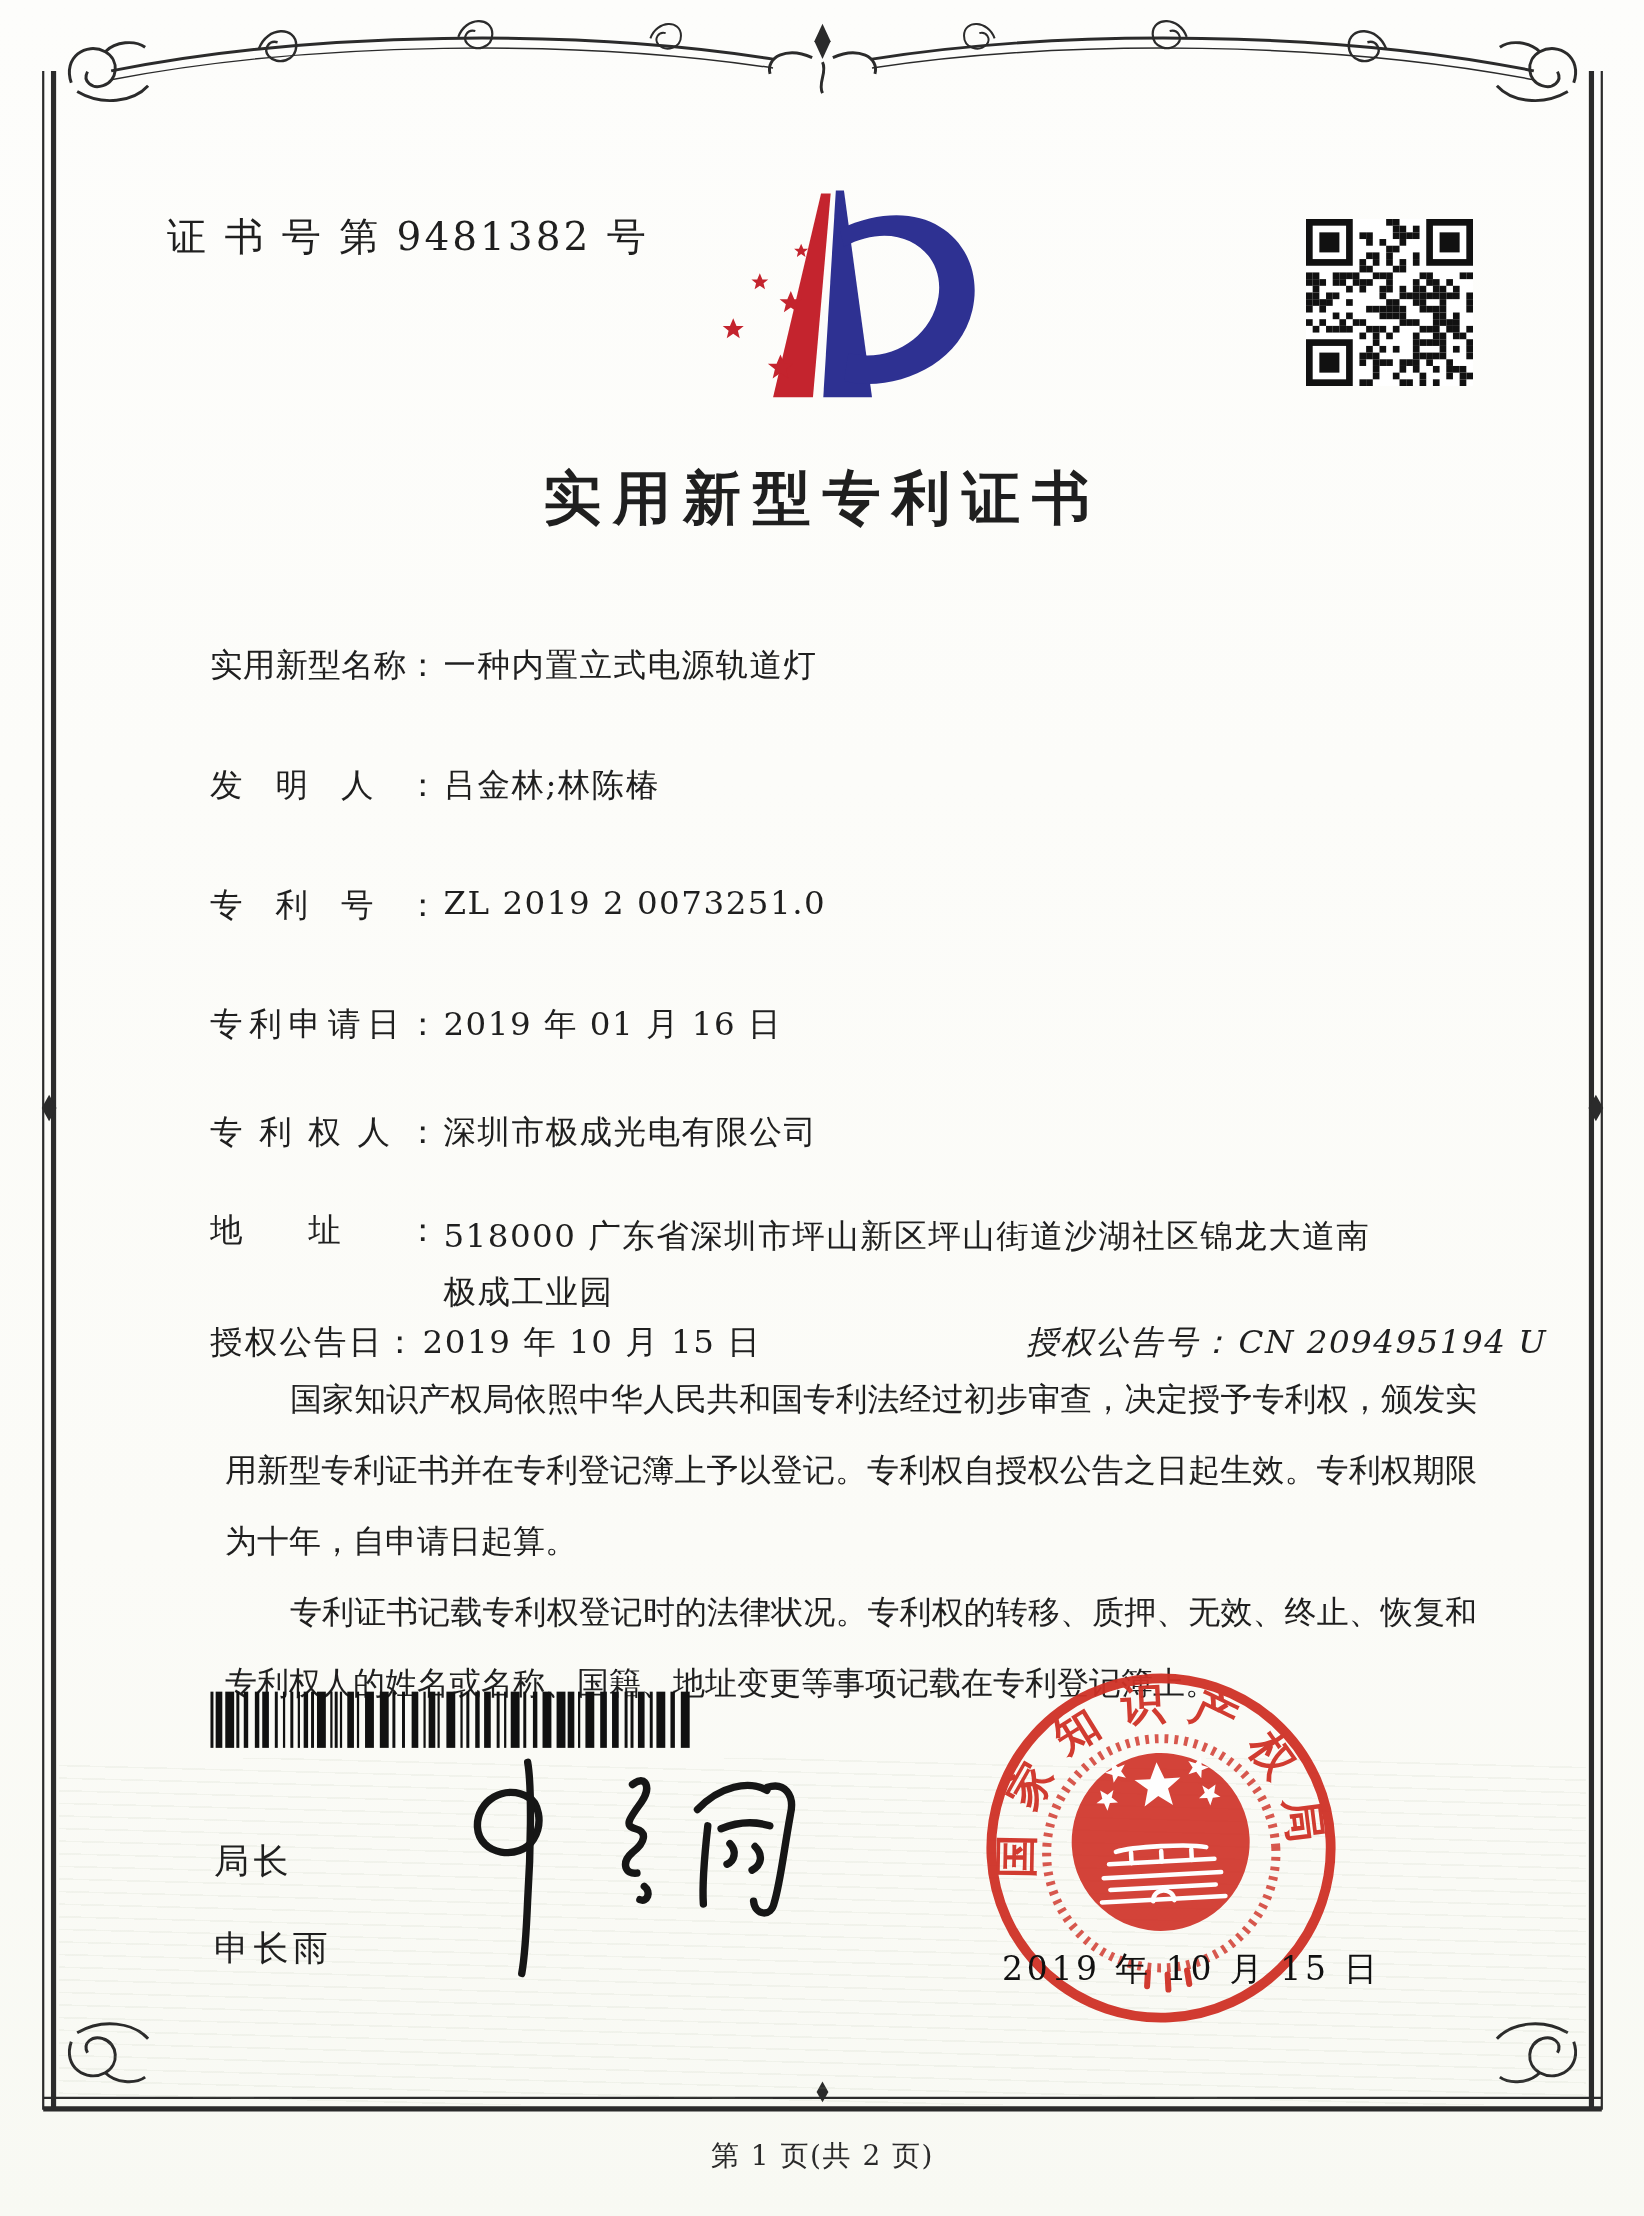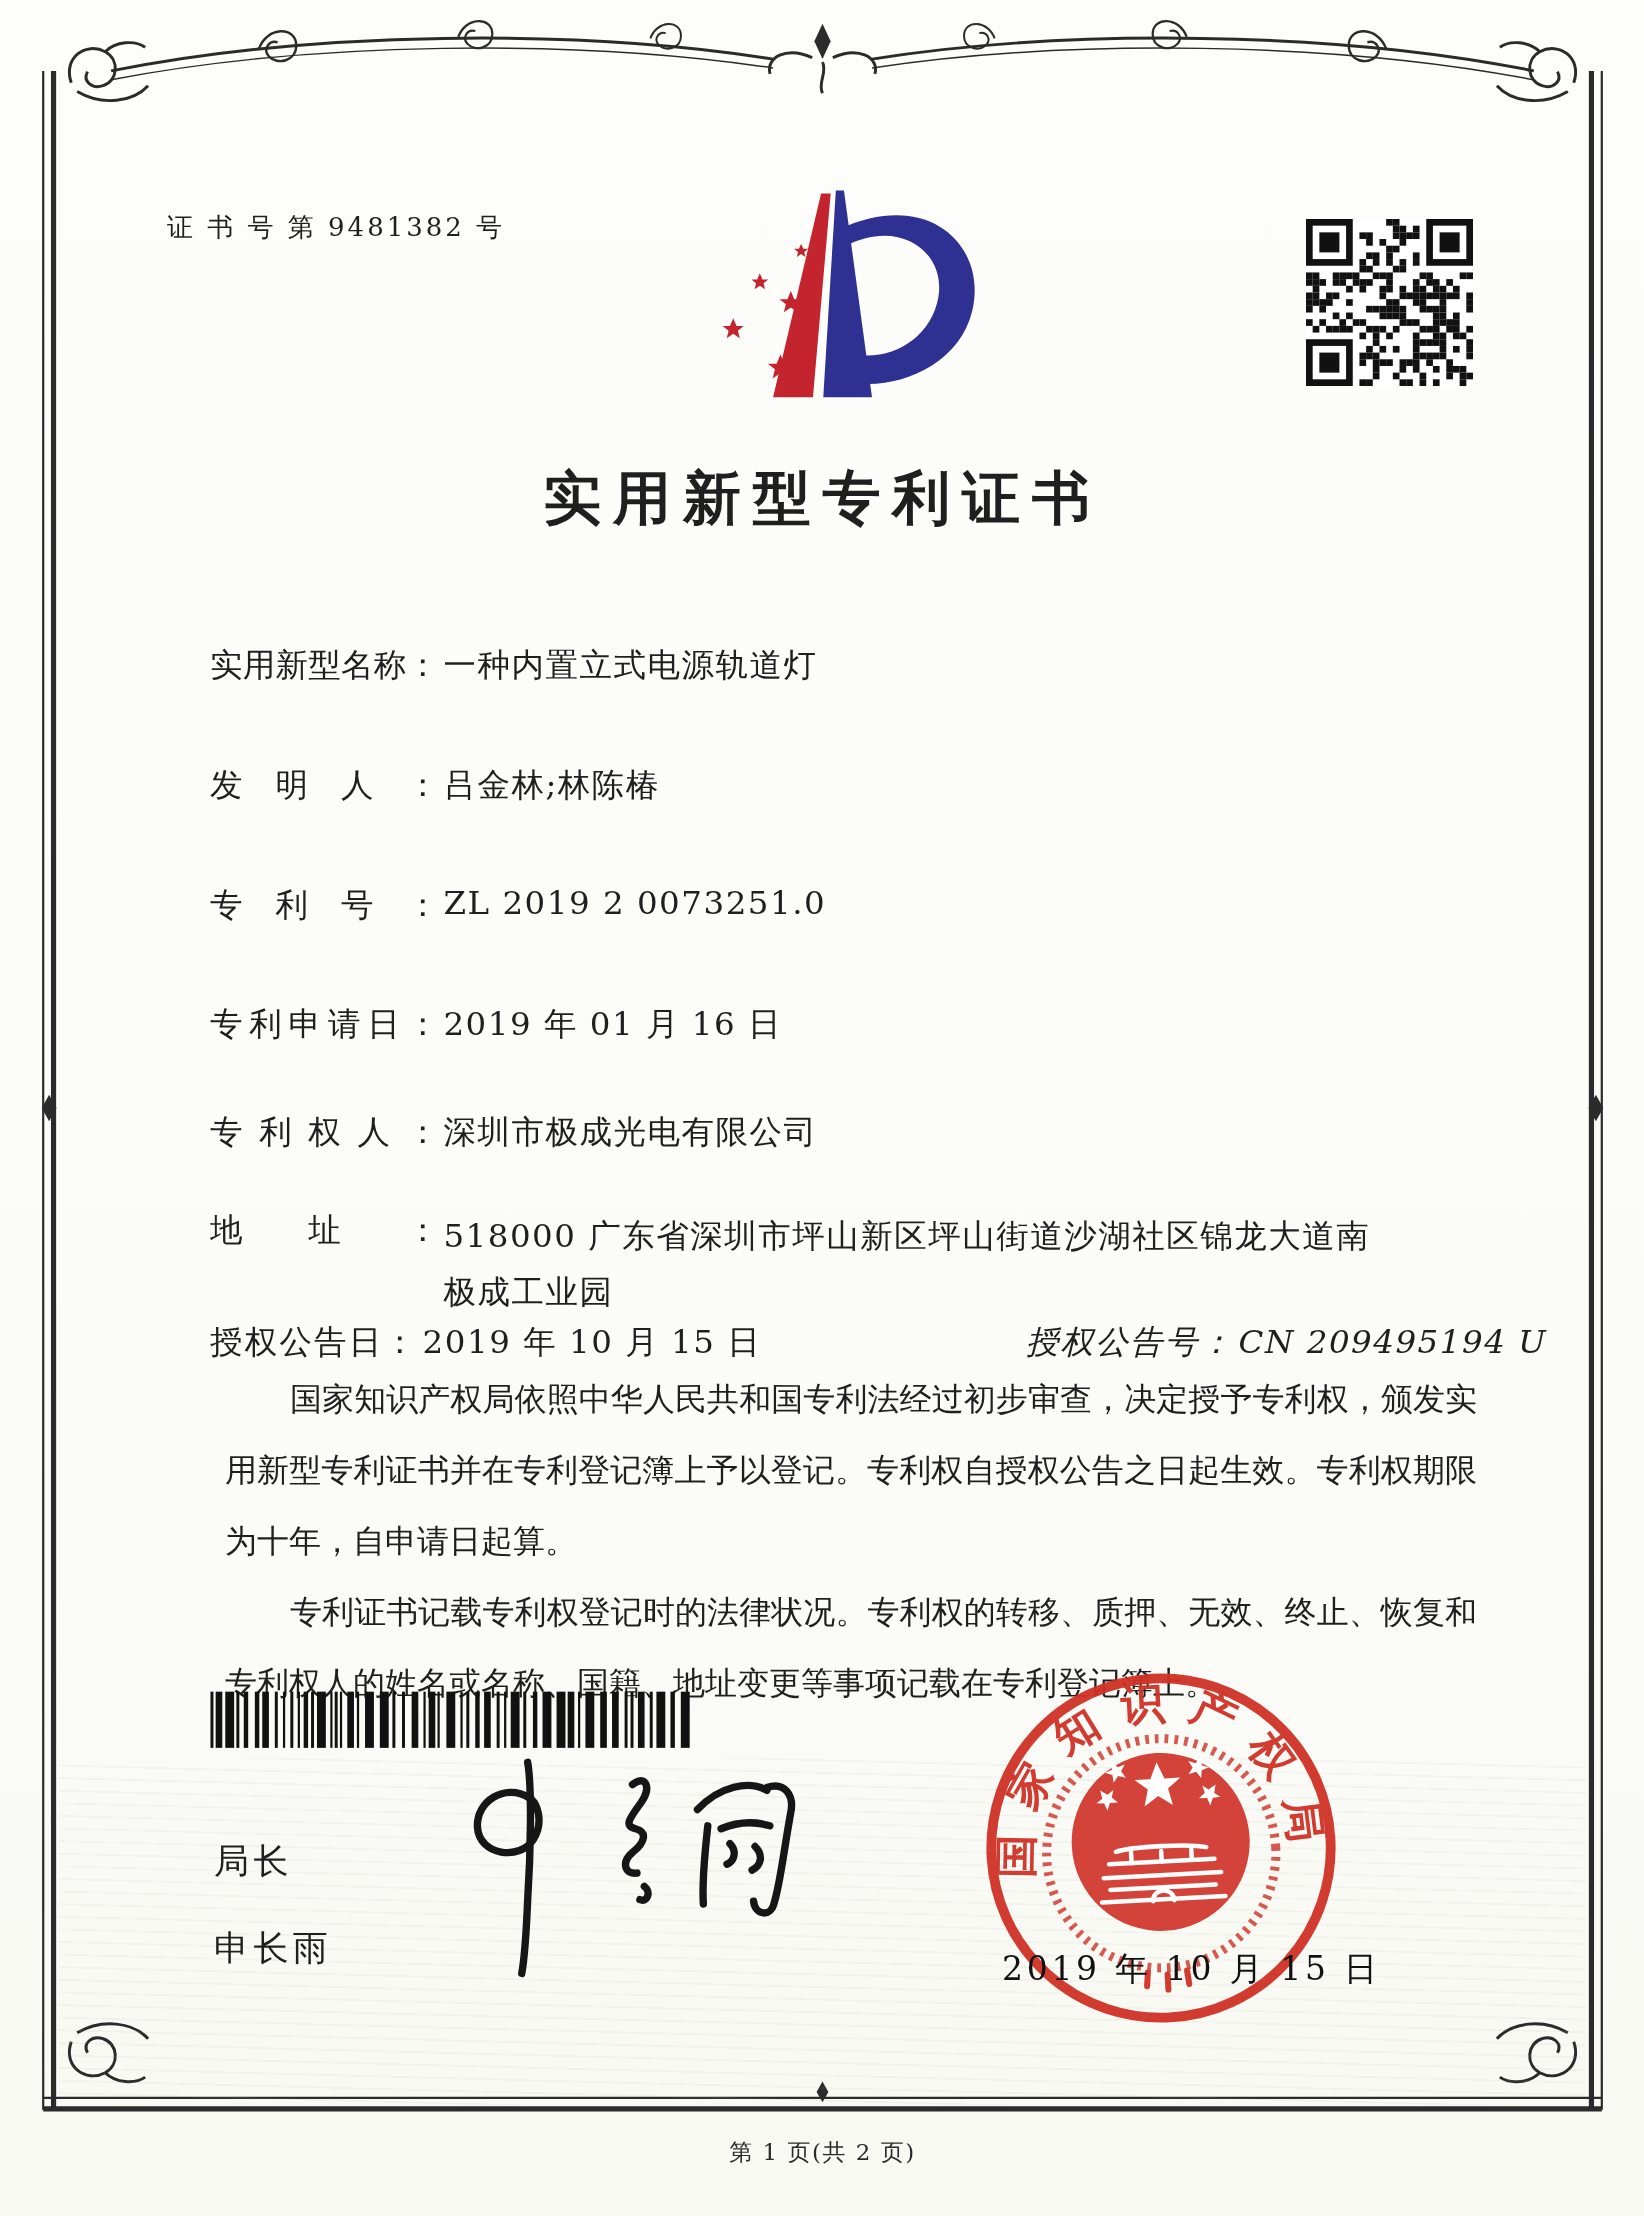--- a/index.html
+++ b/index.html
@@ -20,34 +20,34 @@
     overflow:hidden;
   }
   .page{position:absolute;inset:0;background:linear-gradient(180deg,#fdfdfb 0%,#fbfbf7 70%,#f8f9f3 100%);}
   .texture{
     position:absolute;left:59px;right:59px;top:1758px;height:347px;
     background:repeating-linear-gradient(1.5deg,transparent 0 11px,rgba(160,172,145,.16) 11px 12.6px);
     opacity:.6;pointer-events:none;
   }
   .frame-svg,.abs{position:absolute;}
   .frame-svg{left:0;top:0;}
-  .cert-no{left:167px;top:210px;font-size:26px;letter-spacing:3px;white-space:nowrap;}
+  .cert-no{left:167px;top:210px;font-size:39px;letter-spacing:3px;white-space:nowrap;}
   .title{left:0;right:0;top:460px;text-align:center;font-size:58px;font-weight:700;letter-spacing:11.8px;white-space:nowrap;}
   .field-row{left:210px;white-space:nowrap;font-size:32.5px;}
   .flabel{display:inline-block;width:229px;text-align:justify;text-align-last:justify;vertical-align:top;}
   .fvalue{display:inline-block;margin-left:4.4px;letter-spacing:1.5px;vertical-align:top;}
   .addr .fvalue{white-space:normal;width:927px;line-height:1.72;}
   .grant-row{left:210px;top:1321px;font-size:32.5px;white-space:nowrap;}
   .grant-row .glabel{letter-spacing:2.2px;}
   .grant-row .gval{margin-left:4.4px;letter-spacing:1.5px;}
   .grant-no{position:absolute;left:816px;top:0;font-style:italic;}
   .paras{left:225px;top:1364px;width:1252px;font-size:32px;line-height:71px;text-align:justify;}
   .paras p{text-indent:65px;}
   .signer{left:214px;font-size:35px;letter-spacing:4.4px;}
-  .footer{left:0;right:0;top:2137px;text-align:center;font-size:23px;letter-spacing:1.5px;color:#2a2a2a;}
+  .footer{left:0;right:0;top:2137px;text-align:center;font-size:28px;letter-spacing:1.5px;color:#2a2a2a;}
   .seal-date{left:1002px;top:1947px;font-size:33px;letter-spacing:3.7px;color:#111;z-index:6;}
   .seal-wrap{left:980px;top:1667px;width:362px;height:362px;transform:rotate(-3deg);z-index:5;opacity:.95;}
   .sig-wrap{left:411px;top:1752px;z-index:4;}
   .qr-wrap{left:1306px;top:219px;}
   .logo-wrap{left:686px;top:183px;}
   .bar-wrap{left:209px;top:1690px;}
   svg text.sealtxt{font-family:"DejaVu Serif","Liberation Serif",serif;font-weight:700;}
 </style>
 </head>
 <body>

